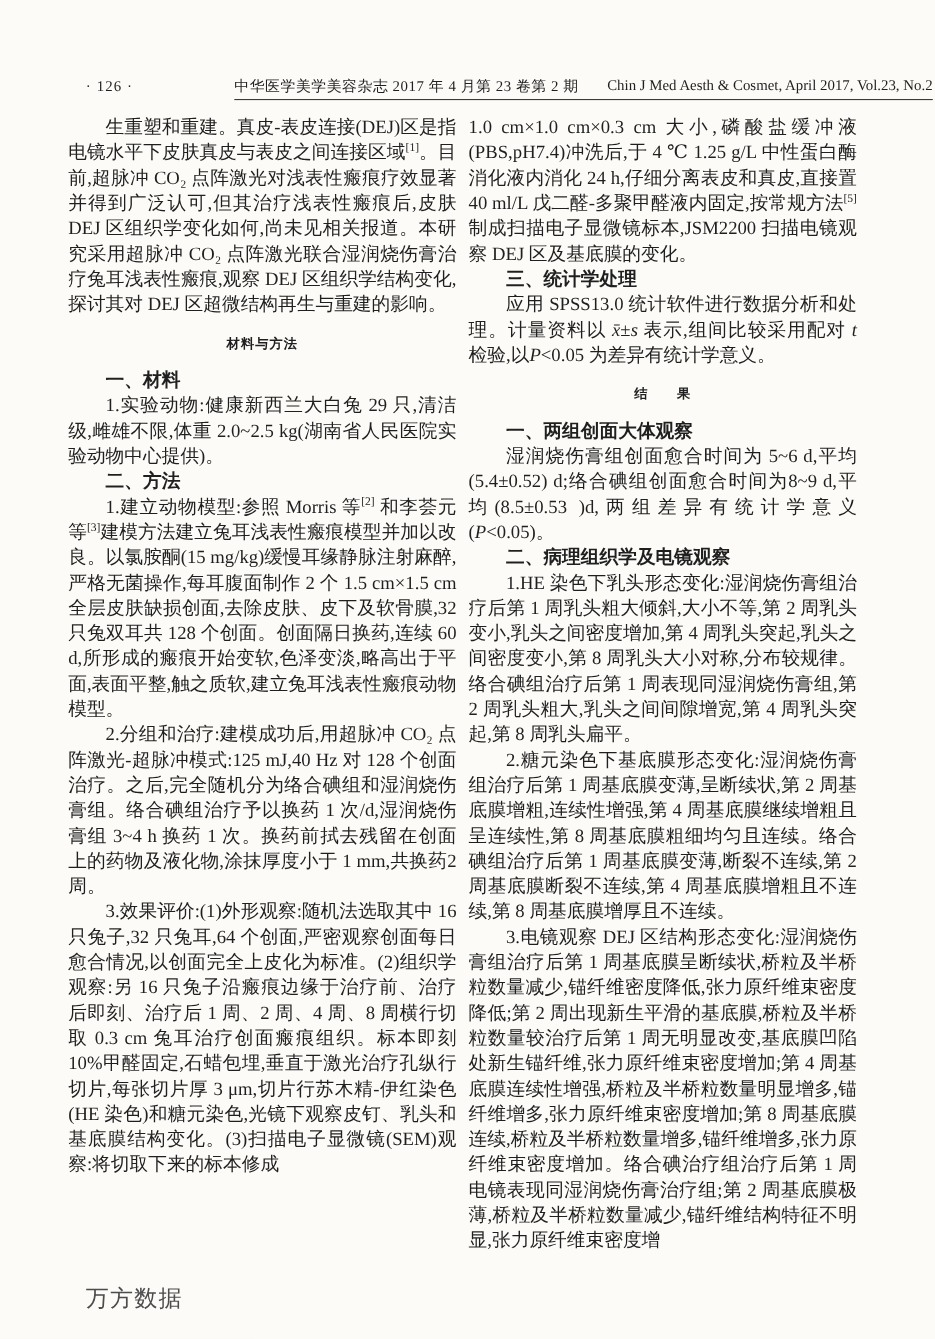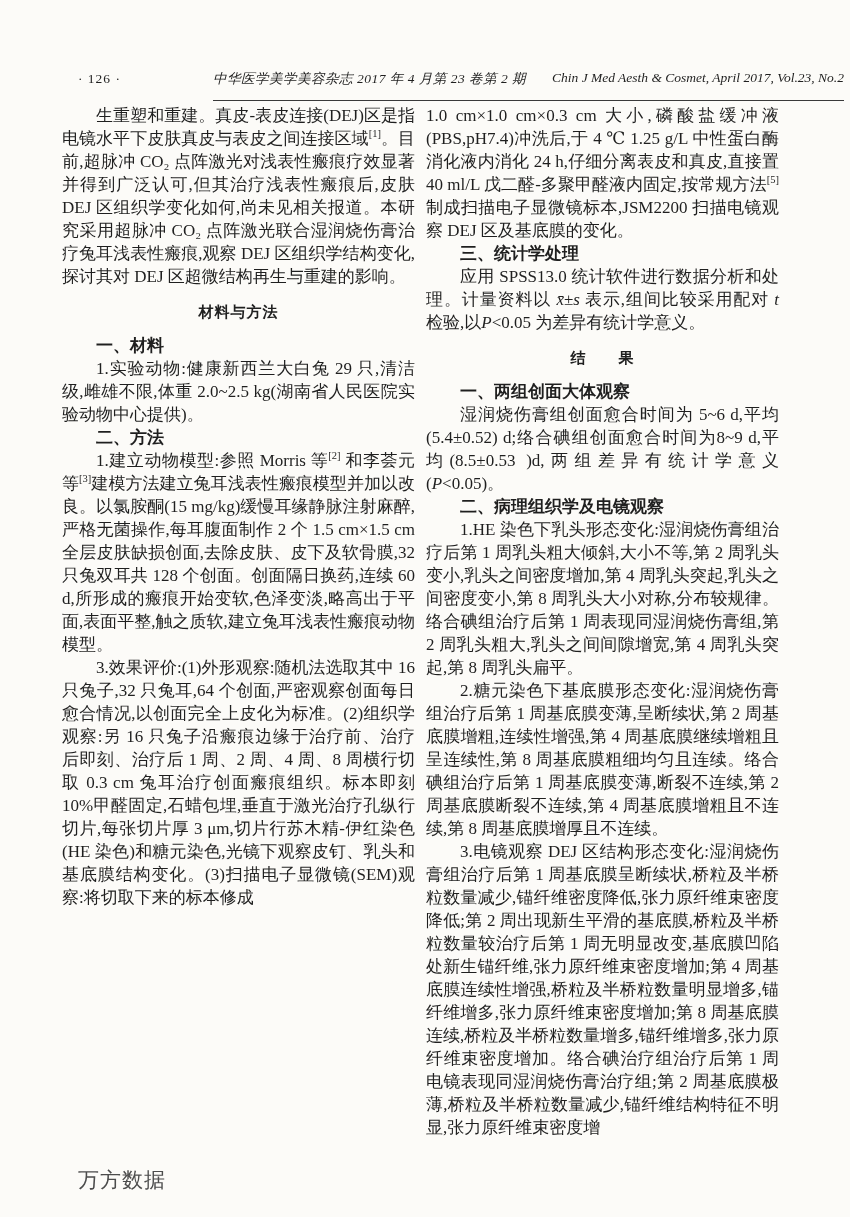--- a/index.html
+++ b/index.html
@@ -24,22 +24,21 @@
     font-size: 13.5px;
     white-space: nowrap;
   }
   .page-num { letter-spacing: 1px; padding-bottom: 5px; }
   .journal-line {
     flex: 1;
     margin-left: 92px;
     display: flex;
     justify-content: space-between;
     border-bottom: 1.5px solid #3a3a3a;
-    padding-bottom: 12px;
-    font-style: italic;
+    padding-bottom: 2px;
   }
   .journal-cn { letter-spacing: 0.5px; }
   .journal-en { margin-left: 26px; }
   
   .columns {
     position: absolute;
     top: 104px; left: 62px;
     width: 727px;
     display: flex;
     gap: 11px;
@@ -50,21 +49,21 @@
     font-size: 17px;
     line-height: 23px;
     text-align: justify;
     text-justify: inter-ideograph;
   }
   .body-p { text-indent: 2em; }
   .no-indent { text-indent: 0; }
   .sub-heading { text-indent: 2em; font-weight: 700; }
   .center-heading {
     margin: 13px 0 10px;
-    font-size: 15px;
+    font-size: 12px;
     line-height: 23px;
     font-weight: 700;
     text-align: center;
     letter-spacing: 1px;
   }
   sup {
     font-size: 0.62em;
     line-height: 0;
     vertical-align: super;
   }
@@ -93,20 +92,21 @@
 
   <main class="columns">
 
     <section class="col">
       <p class="body-p"><span>生重塑和重建。真皮-表皮连接(DEJ)区是指电镜水平下皮肤真皮与表皮之间连接区域</span><sup>[1]</sup><span>。目前,超脉冲 CO₂ 点阵激光对浅表性瘢痕疗效显著并得到广泛认可,但其治疗浅表性瘢痕后,皮肤 DEJ 区组织学变化如何,尚未见相关报道。本研究采用超脉冲 CO₂ 点阵激光联合湿润烧伤膏治疗兔耳浅表性瘢痕,观察 DEJ 区组织学结构变化,探讨其对 DEJ 区超微结构再生与重建的影响。</span></p>
       <h2 class="center-heading">材料与方法</h2>
       <p class="sub-heading">一、材料</p>
       <p class="body-p">1.实验动物:健康新西兰大白兔 29 只,清洁级,雌雄不限,体重 2.0~2.5 kg(湖南省人民医院实验动物中心提供)。</p>
       <p class="sub-heading">二、方法</p>
       <p class="body-p"><span>1.建立动物模型:参照 Morris 等</span><sup>[2]</sup><span> 和李荟元等</span><sup>[3]</sup><span>建模方法建立兔耳浅表性瘢痕模型并加以改良。以氯胺酮(15 mg/kg)缓慢耳缘静脉注射麻醉,严格无菌操作,每耳腹面制作 2 个 1.5 cm×1.5 cm 全层皮肤缺损创面,去除皮肤、皮下及软骨膜,32 只兔双耳共 128 个创面。创面隔日换药,连续 60 d,所形成的瘢痕开始变软,色泽变淡,略高出于平面,表面平整,触之质软,建立兔耳浅表性瘢痕动物模型。</span></p>
+      <p class="body-p">2.分组和治疗:建模成功后,用超脉冲 CO₂ 点阵激光-超脉冲模式:125 mJ,40 Hz 对 128 个创面治疗。之后,完全随机分为络合碘组和湿润烧伤膏组。络合碘组治疗予以换药 1 次/d,湿润烧伤膏组 3~4 h 换药 1 次。换药前拭去残留在创面上的药物及液化物,涂抹厚度小于 1 mm,共换药2 周。</p>
       <p class="body-p">3.效果评价:(1)外形观察:随机法选取其中 16 只兔子,32 只兔耳,64 个创面,严密观察创面每日愈合情况,以创面完全上皮化为标准。(2)组织学观察:另 16 只兔子沿瘢痕边缘于治疗前、治疗后即刻、治疗后 1 周、2 周、4 周、8 周横行切取 0.3 cm 兔耳治疗创面瘢痕组织。标本即刻 10%甲醛固定,石蜡包埋,垂直于激光治疗孔纵行切片,每张切片厚 3 μm,切片行苏木精-伊红染色(HE 染色)和糖元染色,光镜下观察皮钉、乳头和基底膜结构变化。(3)扫描电子显微镜(SEM)观察:将切取下来的标本修成</p>
     </section>
 
     <section class="col">
       <p class="body-p no-indent"><span>1.0 cm×1.0 cm×0.3 cm 大小,磷酸盐缓冲液(PBS,pH7.4)冲洗后,于 4 ℃ 1.25 g/L 中性蛋白酶消化液内消化 24 h,仔细分离表皮和真皮,直接置 40 ml/L 戊二醛-多聚甲醛液内固定,按常规方法</span><sup>[5]</sup><span>制成扫描电子显微镜标本,JSM2200 扫描电镜观察 DEJ 区及基底膜的变化。</span></p>
       <p class="sub-heading">三、统计学处理</p>
       <p class="body-p"><span>应用 SPSS13.0 统计软件进行数据分析和处理。计量资料以 </span><i>x̄</i><span>±</span><i>s</i><span> 表示,组间比较采用配对 </span><i>t</i><span> 检验,以</span><i>P</i><span>&lt;0.05 为差异有统计学意义。</span></p>
       <h2 class="center-heading">结　　果</h2>
       <p class="sub-heading">一、两组创面大体观察</p>
       <p class="body-p"><span>湿润烧伤膏组创面愈合时间为 5~6 d,平均(5.4±0.52) d;络合碘组创面愈合时间为8~9 d,平均(8.5±0.53 )d,两组差异有统计学意义(</span><i>P</i><span>&lt;0.05)。</span></p>

